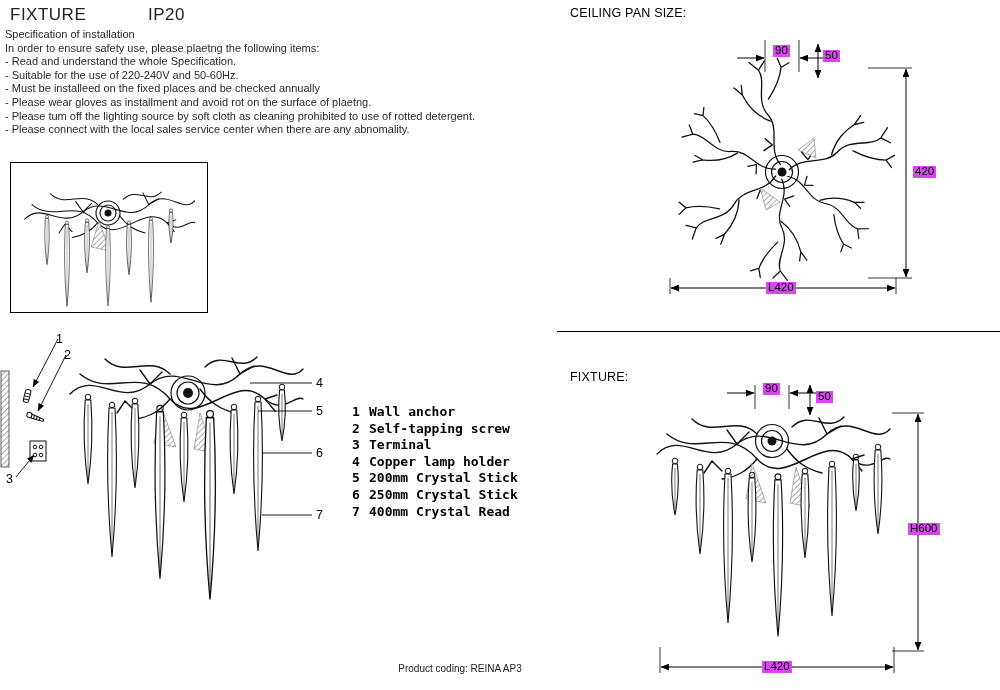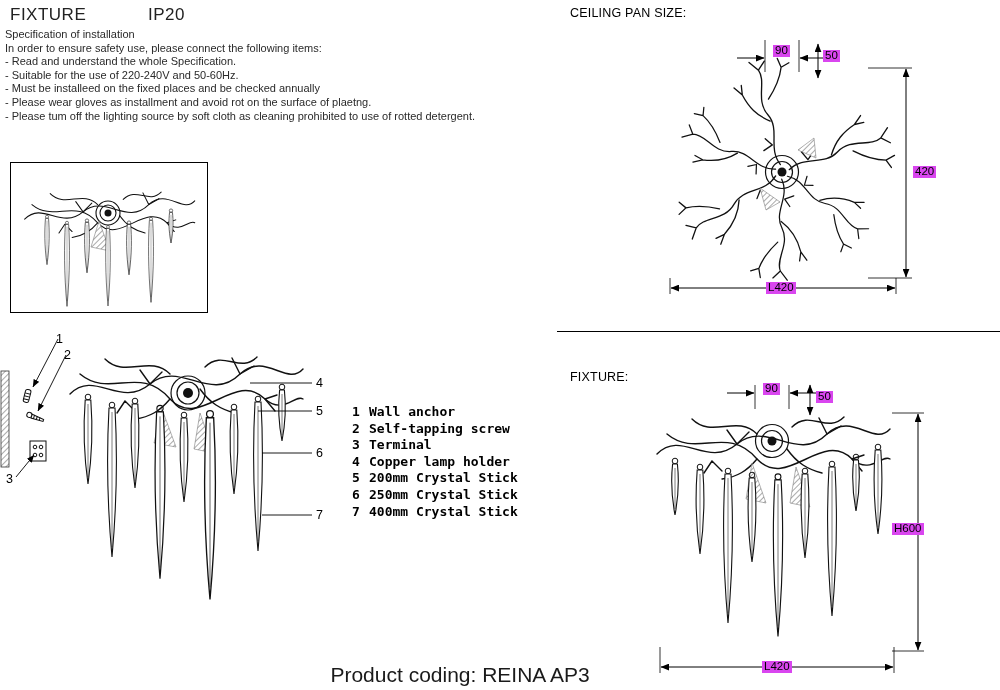--- a/index.html
+++ b/index.html
@@ -9,21 +9,21 @@
   .h1{font-size:17px;letter-spacing:.5px;color:#222}
   .spec{font-size:11px;line-height:13.6px;color:#2a2a2a}
   .spec div{white-space:nowrap}
   .panel-title{font-weight:400;font-size:12.5px;letter-spacing:.2px;color:#000}
   .parts{font-family:"DejaVu Sans Mono",monospace;font-weight:700;font-size:13px;line-height:16.6px;color:#000}
   .parts .pn{display:inline-block;width:17px}
   .box{border:1.2px solid #000;background:#fff}
   .divider{position:absolute;height:1px;background:#000}
   .dim-label{position:absolute;font-size:11.5px;line-height:1;background:#d946ef;padding:0 2px;color:#000}
   .callout-num{position:absolute;font-size:12.5px;line-height:1;color:#000}
-  .footer-coding{position:absolute;left:0;width:920px;text-align:center;font-size:21px;color:#1a1a1a}
+  .footer-coding{position:absolute;left:0;width:920px;text-align:center;font-size:10px;color:#1a1a1a}
   svg{display:block}
 </style>
 </head>
 <body>
 
 <div class="page">
 
   <svg width="0" height="0" style="position:absolute">
     <defs>
       <marker id="mA" viewBox="0 0 10 8" markerWidth="9" markerHeight="7" refX="9.5" refY="4" orient="auto-start-reverse">
@@ -63,26 +63,27 @@
         <path d="M105,60 C95,72 85,78 70,80 M135,50 C145,64 155,70 170,74"></path>
       </g>
     </defs>
   </svg>
 
   <div class="abs h1" style="left:10px;top:5px">FIXTURE</div>
   <div class="abs h1" style="left:148px;top:5px">IP20</div>
 
   <div class="abs spec" style="left:5px;top:28px">
     <div>Specification of installation</div>
-    <div>In order to ensure safety use, please connect the following items:</div>
+    <div>In order to ensure safety use, please plaetng the following items:</div>
     <div>- Read and understand the whole Specification.</div>
     <div>- Suitable for the use of 220-240V and 50-60Hz.</div>
     <div>- Must be installeed on the fixed places and be checked annually</div>
     <div>- Please wear gloves as installment and avoid rot on the surface of plaetng.</div>
     <div>- Please tum off the lighting source by soft cloth as cleaning prohibited to use of rotted detergent.</div>
+    <div>- Please connect with the local sales service center when there are any abnomality.</div>
   </div>
 
   <div class="abs box" style="left:10px;top:162px;width:196px;height:149px">
     <svg width="196" height="149" viewBox="0 0 196 149">
       <use href="#tangle" transform="translate(10,16) scale(0.73)"></use>
       <circle cx="97" cy="50" r="3.5" fill="#111"></circle>
       <circle cx="97" cy="50" r="8" fill="none" stroke="#111" stroke-width="1.1"></circle>
       <circle cx="97" cy="50" r="12" fill="none" stroke="#111" stroke-width="1.1"></circle>
       <polygon points="88,58 99,88 80,84" fill="url(#hatch)" stroke="#666" stroke-width="0.5"></polygon>
       <use href="#crystalM" transform="translate(36,56) scale(0.55)"></use>
@@ -161,21 +162,21 @@
     <div class="callout-num" style="left:316px;top:184px">7</div>
   </div>
 
   <div class="abs parts" style="left:352px;top:404px">
     <div><span class="pn">1</span><span>Wall anchor</span></div>
     <div><span class="pn">2</span><span>Self-tapping screw</span></div>
     <div><span class="pn">3</span><span>Terminal</span></div>
     <div><span class="pn">4</span><span>Copper lamp holder</span></div>
     <div><span class="pn">5</span><span>200mm Crystal Stick</span></div>
     <div><span class="pn">6</span><span>250mm Crystal Stick</span></div>
-    <div><span class="pn">7</span><span>400mm Crystal Stick</span></div>
+    <div><span class="pn">7</span><span>400mm Crystal Read</span></div>
   </div>
 
   <div class="abs panel-title" style="left:570px;top:6px">CEILING PAN SIZE:</div>
   <div class="abs" style="left:610px;top:32px;width:350px;height:272px">
     <svg width="350" height="272" viewBox="0 0 350 272">
       <use href="#branchT" transform="translate(172,140) rotate(-18) scale(0.95)"></use>
       <use href="#branchT" transform="translate(172,140) rotate(38) scale(0.86)"></use>
       <use href="#branchT" transform="translate(172,140) rotate(92) scale(0.9)"></use>
       <use href="#branchT" transform="translate(172,140) rotate(148) scale(0.93)"></use>
       <use href="#branchT" transform="translate(172,140) rotate(204) scale(0.88)"></use>
@@ -234,19 +235,19 @@
         <line x1="292" y1="30" x2="324" y2="30" stroke-width="0.8"></line>
         <line x1="292" y1="268" x2="324" y2="268" stroke-width="0.8"></line>
         <line x1="318" y1="31" x2="318" y2="267" marker-start="url(#mA)" marker-end="url(#mA)"></line>
         <line x1="60" y1="264" x2="60" y2="290" stroke-width="0.8"></line>
         <line x1="294" y1="264" x2="294" y2="290" stroke-width="0.8"></line>
         <line x1="61" y1="284" x2="293" y2="284" marker-start="url(#mA)" marker-end="url(#mA)"></line>
       </g>
     </svg>
     <div class="dim-label" style="left:163px;top:0px">90</div>
     <div class="dim-label" style="left:216px;top:8px">50</div>
-    <div class="dim-label" style="left:292px;top:140px">H600</div>
+    <div class="dim-label" style="left:308px;top:140px">H600</div>
     <div class="dim-label" style="left:162px;top:278px">L420</div>
   </div>
 
   <div class="footer-coding" style="top:663px">Product coding: REINA AP3</div>
 
 </div>
 
 </body></html>

